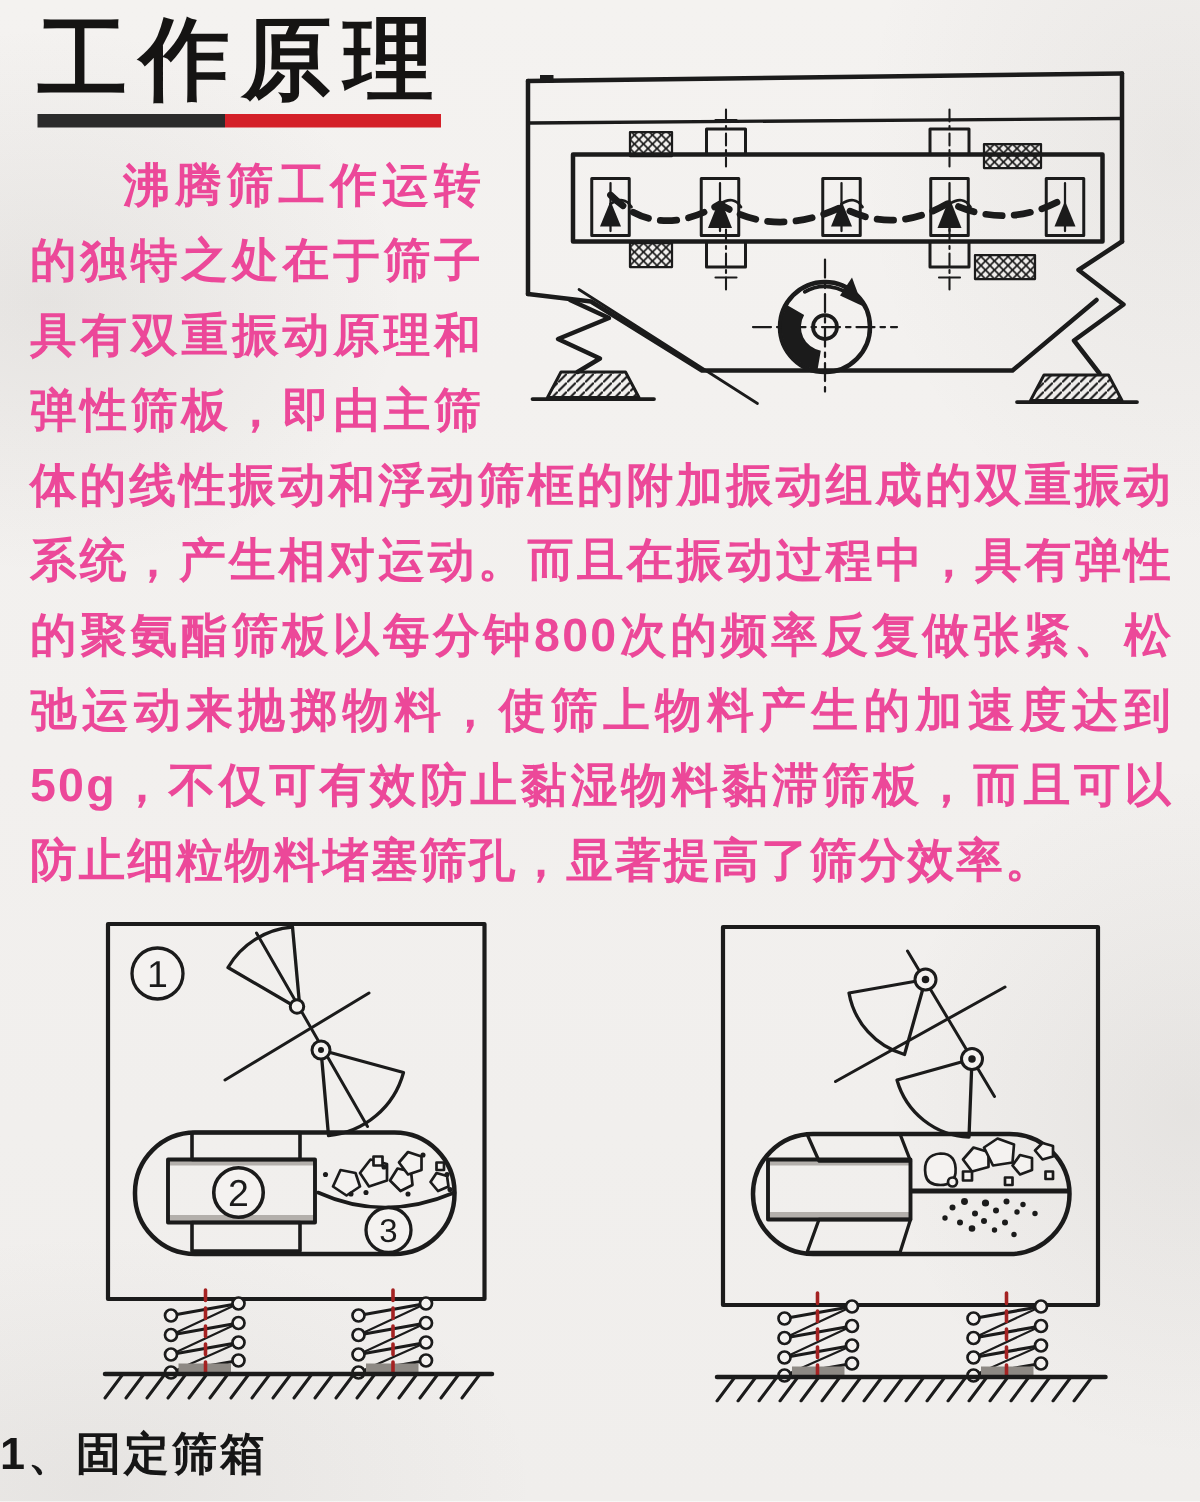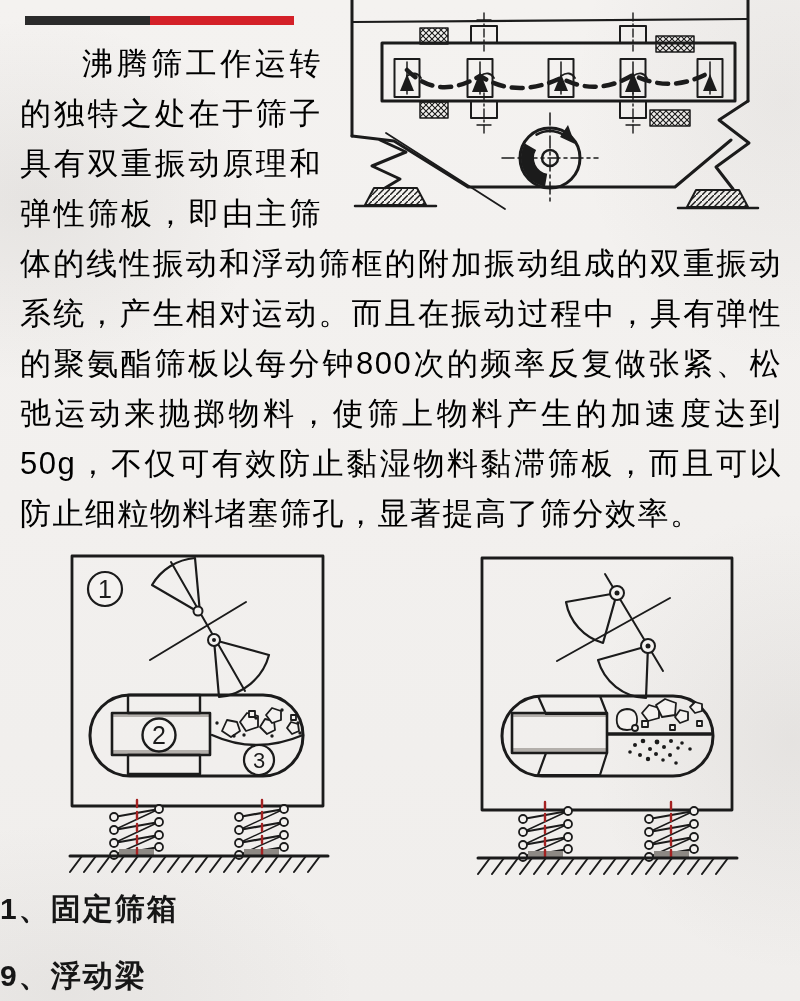--- a/index.html
+++ b/index.html
@@ -23,37 +23,38 @@
   .title-underline .seg-dark{width:125px;height:100%;background:#2b2b2b;}
   .title-underline .seg-red{flex:1;height:100%;background:#d42028;}
 
   .article{margin:14px 18px 0 20px;}
   .machine-figure{
     float:right;width:452px;height:258px;
     margin:-66px 0 6px 8px;
   }
   .machine-figure svg{display:block;width:452px;height:258px;}
   .principle-paragraph{
-    margin:0;font-size:31px;line-height:50px;font-weight:400;
-    letter-spacing:1.5px;text-align:justify;text-indent:62px;color:#000000;
+    margin:0;font-size:31px;line-height:50px;font-weight:700;
+    letter-spacing:1.5px;text-align:justify;text-indent:62px;color:#ec4899;
   }
 
   .diagram-row{display:flex;padding-left:60px;gap:110px;margin-top:6px;clear:both;}
   .diagram-row svg{display:block;}
 
   .figure-caption{
     margin-top:14px;display:flex;justify-content:center;gap:26px;
     font-size:30px;font-weight:700;letter-spacing:2px;color:#161616;flex-direction:column;
   }
   svg text{font-family:"Liberation Sans","DejaVu Sans",sans-serif;}
 </style>
 </head>
 <body>
 
 <div class="header">
+  <h1 class="page-title">工作原理</h1>
   <div class="title-underline">
     <div class="seg-dark"></div>
     <div class="seg-red"></div>
   </div>
 </div>
 
 <div class="article">
 
   <div class="machine-figure">
     <svg viewBox="0 0 452 258" aria-hidden="true">

